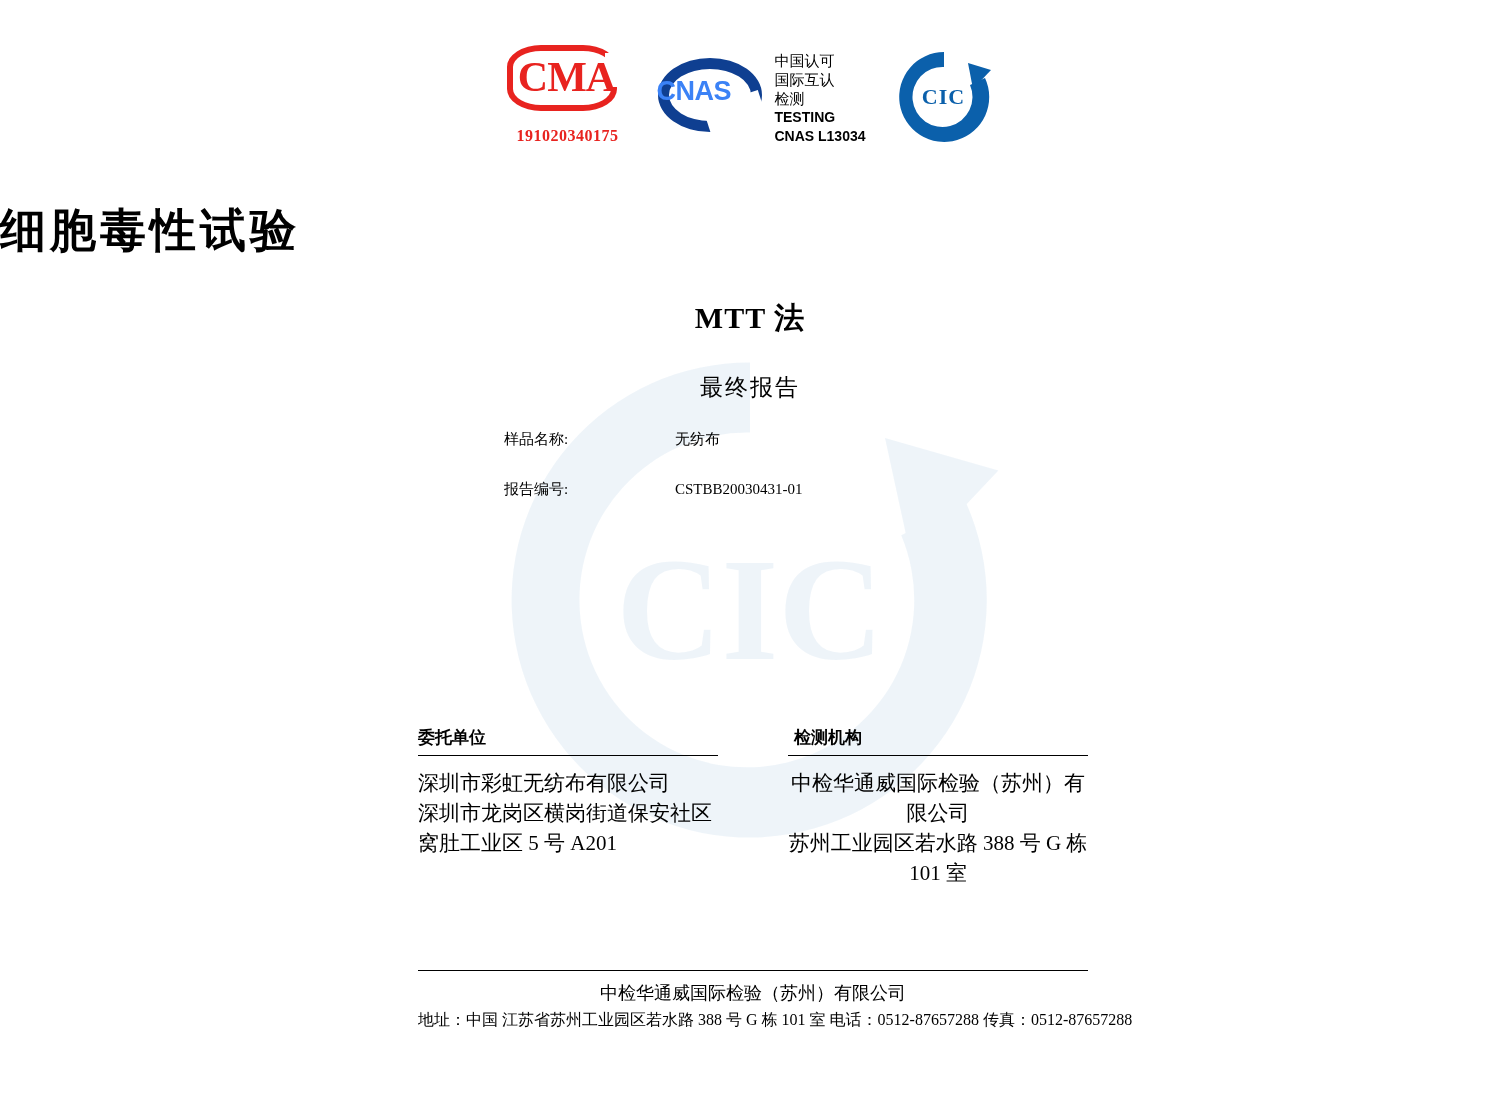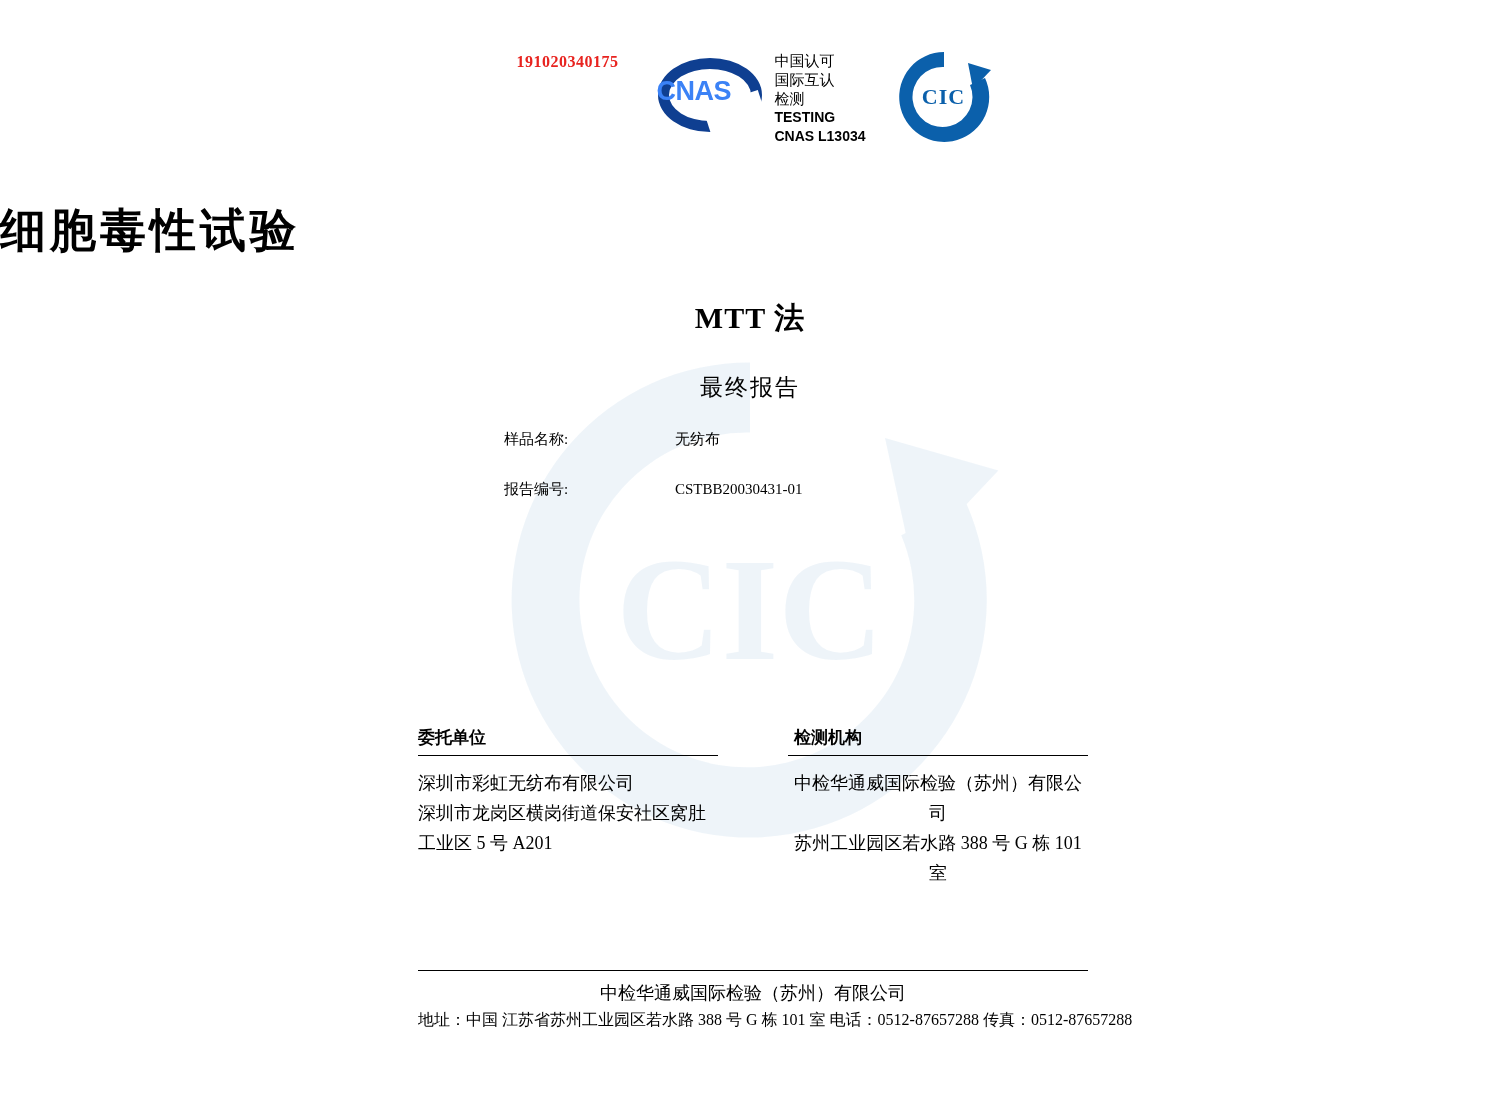--- a/index.html
+++ b/index.html
@@ -262,21 +262,21 @@
   .party-title {
     font-size: 17px;
     font-weight: bold;
     padding-bottom: 6px;
   }
   .party-rule {
     border-bottom: 1px solid #000;
     margin-bottom: 12px;
   }
   .party-line {
-    font-size: 18px;
+    font-size: 21px;
     line-height: 30px;
   }
   .party.right .party-title { padding-left: 6px; }
   .party.right .party-line { text-align: center; }
 
   
   .footer {
     position: absolute;
     left: 418px;
     width: 670px;
@@ -306,20 +306,25 @@
     <polygon points="150,40 192,52 160,86" fill="#1f6fb2"></polygon>
     <text x="100" y="122" text-anchor="middle" font-family="Liberation Serif, serif" font-size="54" font-weight="bold" fill="#1f6fb2">CIC</text>
   </svg>
 </div>
 
 <div class="page">
 
   <div class="logo-strip">
 
     <div class="logo-block cma">
+      <div class="cma-mark">
+        <div class="ring"></div>
+        <div class="gap"></div>
+        <div class="letters">CMA</div>
+      </div>
       <div class="cma-code">191020340175</div>
     </div>
 
 
     <div class="logo-block cnas">
       <div class="cnas-mark">
         <div class="cn-ellipse"></div>
         <div class="cn-cut"></div>
         <div class="cn-word">CNAS</div>
       </div>

